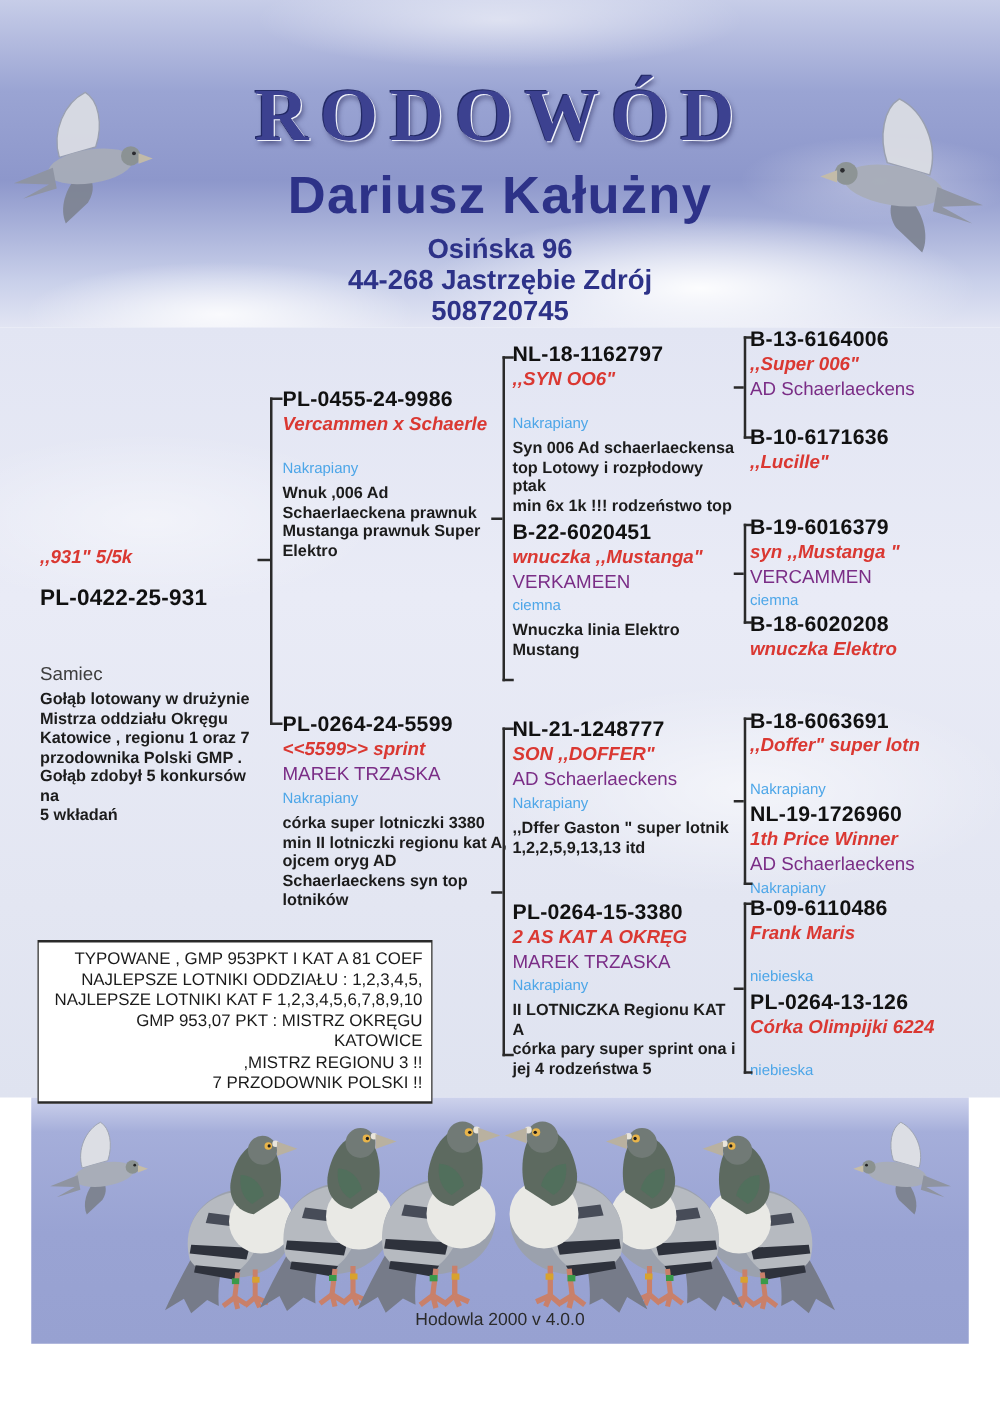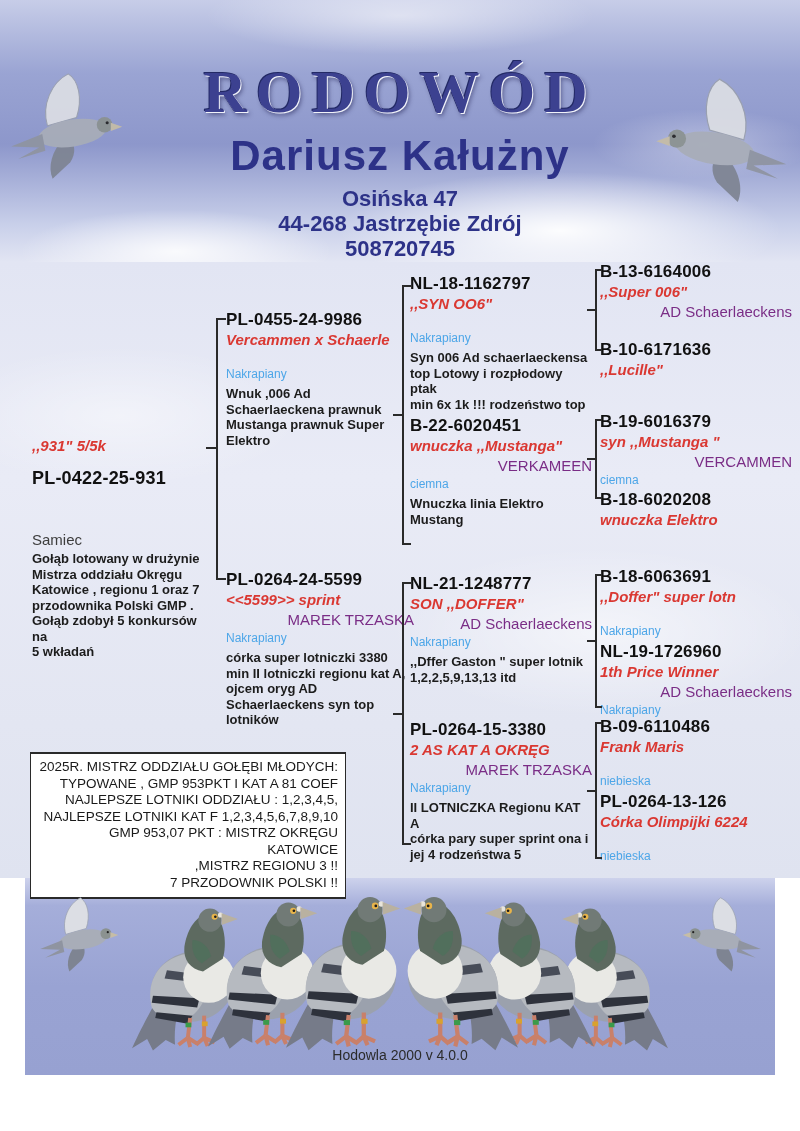--- a/index.html
+++ b/index.html
@@ -30,21 +30,21 @@
   .bname{top:132px;font-size:42px;font-weight:bold;letter-spacing:1px;}
   .addr1{top:186px;font-size:22px;font-weight:bold;}
   .addr2{top:211px;font-size:22px;font-weight:bold;}
   .phone{top:236px;font-size:22px;font-weight:bold;}
 
   
   .node{position:absolute;line-height:19px;}
   .ring{font-size:17px;font-weight:bold;color:#111;letter-spacing:.2px;line-height:20px;}
   .ring.big{font-size:18px;}
   .red{font-size:15px;font-style:italic;font-weight:bold;color:#da3832;line-height:20px;}
-  .owner{font-size:15px;color:#7a2d86;line-height:19px;text-align:right;}
+  .owner{font-size:15px;color:#7a2d86;line-height:19px;}
   .blue{font-size:12px;color:#4da6e8;line-height:19px;}
   .desc{font-size:13px;font-weight:bold;color:#1c1c1c;line-height:15.5px;white-space:pre-line;margin-top:2px;}
   .sex{font-size:15px;color:#3d3d3d;line-height:19px;}
   .gap{margin-top:15px;}
   .gap2{margin-top:12px;}
 
   
   .vline,.hline{position:absolute;background:#2a2a2a;}
   .vline{width:2px;}
   .hline{height:2px;}
@@ -106,21 +106,21 @@
         <path d="M33,58 L3,70 L30,71 L10,82 L36,74 Z" fill="#8f94a0"></path>
         <circle cx="93" cy="49" r="7.5" fill="#8b9290"></circle>
         <path d="M99,47 L110,51 L99,55 Z" fill="#c6bda6"></path>
         <circle cx="95.5" cy="47" r="1.5" fill="#222"></circle>
       </symbol>
     </defs>
   </svg>
 
   <div class="hdr title">RODOWÓD</div>
   <div class="hdr bname">Dariusz Kałużny</div>
-  <div class="hdr addr1">Osińska 47</div>
+  <div class="hdr addr1">Osińska 96</div>
   <div class="hdr addr2">44-268 Jastrzębie Zdrój</div>
   <div class="hdr phone">508720745</div>
 
   <svg class="pg soft" style="left:8px;top:52px;width:135px;height:158px">
       <use href="#pigeon-fly"></use>
     </svg>
   <svg class="pg soft flip" style="left:632px;top:56px;width:158px;height:180px">
       <use href="#pigeon-fly"></use>
     </svg>
 
@@ -275,21 +275,20 @@
   <div class="hline" style="left:595px;top:574px;width:7px"></div>
   <div class="hline" style="left:595px;top:706px;width:7px"></div>
   <div class="hline" style="left:587px;top:640px;width:8px"></div>
 
   <div class="vline" style="left:595px;top:722px;height:137px"></div>
   <div class="hline" style="left:595px;top:722px;width:7px"></div>
   <div class="hline" style="left:595px;top:857px;width:7px"></div>
   <div class="hline" style="left:587px;top:790px;width:8px"></div>
 
   <div class="achv">
-    <div>2025R. MISTRZ ODDZIAŁU GOŁĘBI MŁODYCH:</div>
     <div>TYPOWANE , GMP 953PKT I KAT A 81 COEF</div>
     <div>NAJLEPSZE LOTNIKI ODDZIAŁU : 1,2,3,4,5,</div>
     <div>NAJLEPSZE LOTNIKI KAT F 1,2,3,4,5,6,7,8,9,10</div>
     <div>GMP 953,07 PKT : MISTRZ OKRĘGU KATOWICE</div>
     <div>,MISTRZ REGIONU 3 !!</div>
     <div>7 PRZODOWNIK   POLSKI !!</div>
   </div>
 
   <svg class="pg" style="left:38px;top:896px;width:95px;height:84px">
       <use href="#pigeon-fly"></use>

